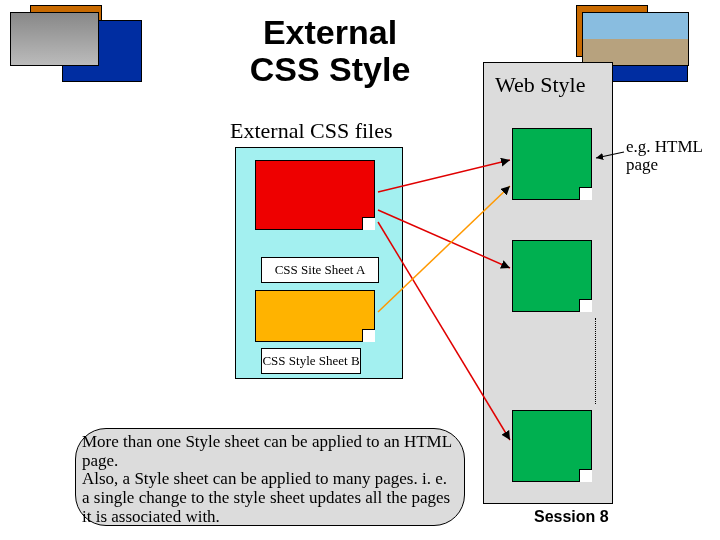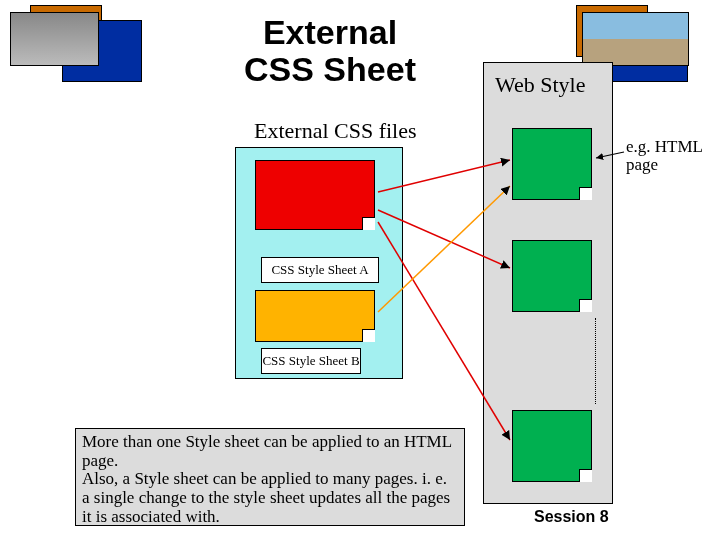--- a/index.html
+++ b/index.html
@@ -20,21 +20,20 @@
     font-size: 34px;
     line-height: 1.1;
     text-align: center;
     width: 200px;
   }
   .subtitle {
     position: absolute;
     left: 230px;
     top: 118px;
     font-size: 22px;
-    margin-left: 24px;
   }
   .websitelabel {
     position: absolute;
     left: 495px;
     top: 72px;
     font-size: 22px;
   }
   .websitebox {
     position: absolute;
     left: 483px;
@@ -123,29 +122,29 @@
 </head>
 <body>
 
 <div class="decor decL1"></div>
 <div class="decor decL2"></div>
 <div class="decor decL3"></div>
 <div class="decor decR1"></div>
 <div class="decor decR2"></div>
 <div class="decor decR3"></div>
 
-<div class="title">External CSS Sheet</div>
+<div class="title">External CSS Style</div>
 <div class="subtitle">External CSS files</div>
 
 <div class="websitebox"></div>
 <div class="websitelabel">Web Style</div>
 
 <div class="cssfilesbox"></div>
 <div class="sheet sheetA"></div>
-<div class="sheetAlabel">CSS Style Sheet A</div>
+<div class="sheetAlabel">CSS Site Sheet A</div>
 <div class="sheet sheetB"></div>
 <div class="sheetBlabel">CSS Style Sheet B</div>
 
 <div class="sheet pageA"></div>
 <div class="sheet pageB"></div>
 <div class="sheet pageC"></div>
 <div class="dotted"></div>
 
 <div class="eglabel" style="white-space:pre-line;">e.g. HTML page</div>
 
@@ -160,16 +159,16 @@
 
   <line x1="378" y1="210" x2="510" y2="268" stroke="#e00000" stroke-width="1.5" marker-end="url(#ah)"></line>
 
   <line x1="378" y1="222" x2="510" y2="440" stroke="#e00000" stroke-width="1.5" marker-end="url(#ah)"></line>
 
   <line x1="378" y1="312" x2="510" y2="186" stroke="#ff9900" stroke-width="1.5" marker-end="url(#ah)"></line>
 
   <line x1="624" y1="152" x2="596" y2="158" stroke="#000" stroke-width="1.2" marker-end="url(#ah)"></line>
 </svg>
 
-<div class="notebox" style="white-space:pre-line;">More than one Style sheet can be applied to an HTML page.
+<div class="notebox" style="white-space:pre-line;border-radius:31px;">More than one Style sheet can be applied to an HTML page.
 Also, a Style sheet can be applied to many pages. i. e. a single change to the style sheet updates all the pages it is associated with.</div>
 
 <div class="session">Session 8</div>
 
 </body></html>

